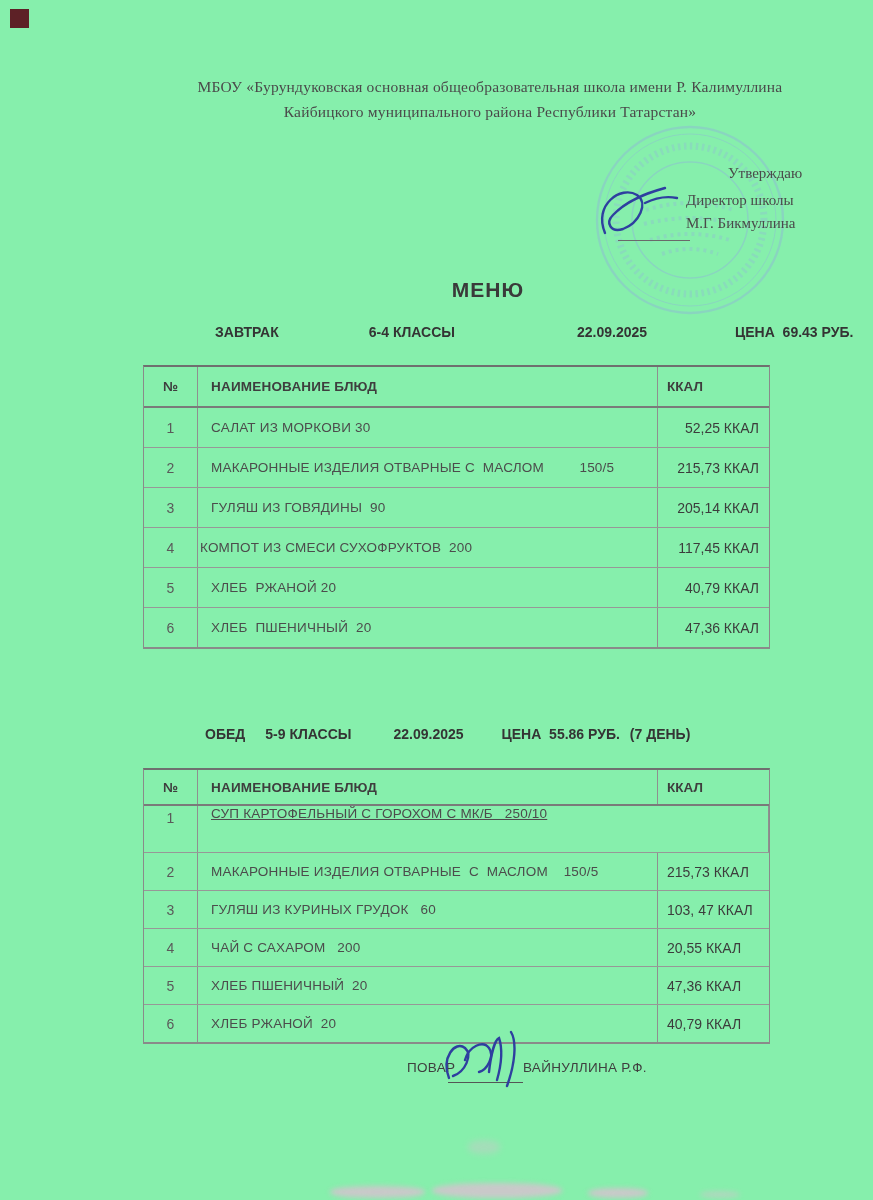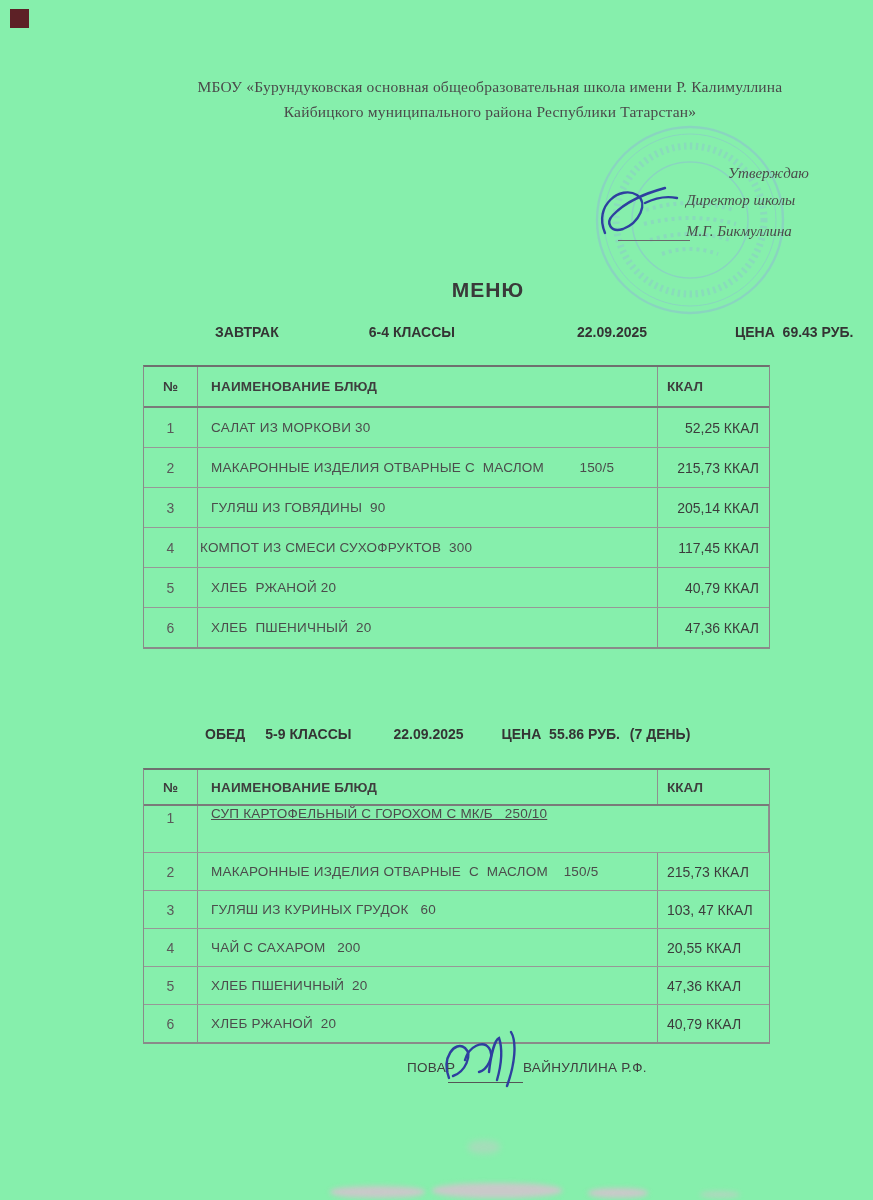--- a/index.html
+++ b/index.html
@@ -12,24 +12,24 @@
   .corner-mark{position:absolute;left:10px;top:9px;width:19px;height:19px;background:#5d2126;}
   
   .school-header{
     position:absolute;left:90px;top:74px;width:800px;text-align:center;
     font-family:"Liberation Serif",serif;font-size:15.5px;line-height:25px;
     color:#4a4a4a;letter-spacing:.2px;
   }
   
   .approval{
     position:absolute;left:686px;top:165px;width:180px;
-    font-family:"Liberation Serif",serif;font-size:15px;color:#4a4a4a;font-style:italic;
+    font-family:"Liberation Serif",serif;font-size:15px;color:#4a4a4a;
   }
   .approval .l1{padding-left:42px;margin-bottom:10px;}
-  .approval .l2{margin-bottom:14px;}
+  .approval .l2{margin-bottom:6px;}
   .sig-underline{position:absolute;left:618px;top:240px;width:72px;border-bottom:1.5px solid #6a6a6a;}
   .stamp{position:absolute;left:588px;top:118px;width:204px;height:204px;opacity:.42;filter:blur(.5px);}
   .director-sig{position:absolute;left:585px;top:175px;width:120px;height:78px;}
   
   .menu-title{
     position:absolute;left:428px;top:278px;width:120px;text-align:center;
     font-size:21px;font-weight:bold;color:#3a3a3a;letter-spacing:1px;
   }
   
   .meal-line{position:absolute;display:flex;align-items:baseline;
@@ -139,21 +139,21 @@
       <div class="c-name">МАКАРОННЫЕ ИЗДЕЛИЯ ОТВАРНЫЕ С  МАСЛОМ         150/5</div>
       <div class="c-kcal">215,73 ККАЛ</div>
     </div>
     <div class="trow" style="height:40px">
       <div class="c-num">3</div>
       <div class="c-name">ГУЛЯШ ИЗ ГОВЯДИНЫ  90</div>
       <div class="c-kcal">205,14 ККАЛ</div>
     </div>
     <div class="trow row-flush" style="height:40px">
       <div class="c-num">4</div>
-      <div class="c-name">КОМПОТ ИЗ СМЕСИ СУХОФРУКТОВ  300</div>
+      <div class="c-name">КОМПОТ ИЗ СМЕСИ СУХОФРУКТОВ  200</div>
       <div class="c-kcal">117,45 ККАЛ</div>
     </div>
     <div class="trow" style="height:40px">
       <div class="c-num">5</div>
       <div class="c-name">ХЛЕБ  РЖАНОЙ 20</div>
       <div class="c-kcal">40,79 ККАЛ</div>
     </div>
     <div class="trow" style="height:40px">
       <div class="c-num">6</div>
       <div class="c-name">ХЛЕБ  ПШЕНИЧНЫЙ  20</div>

